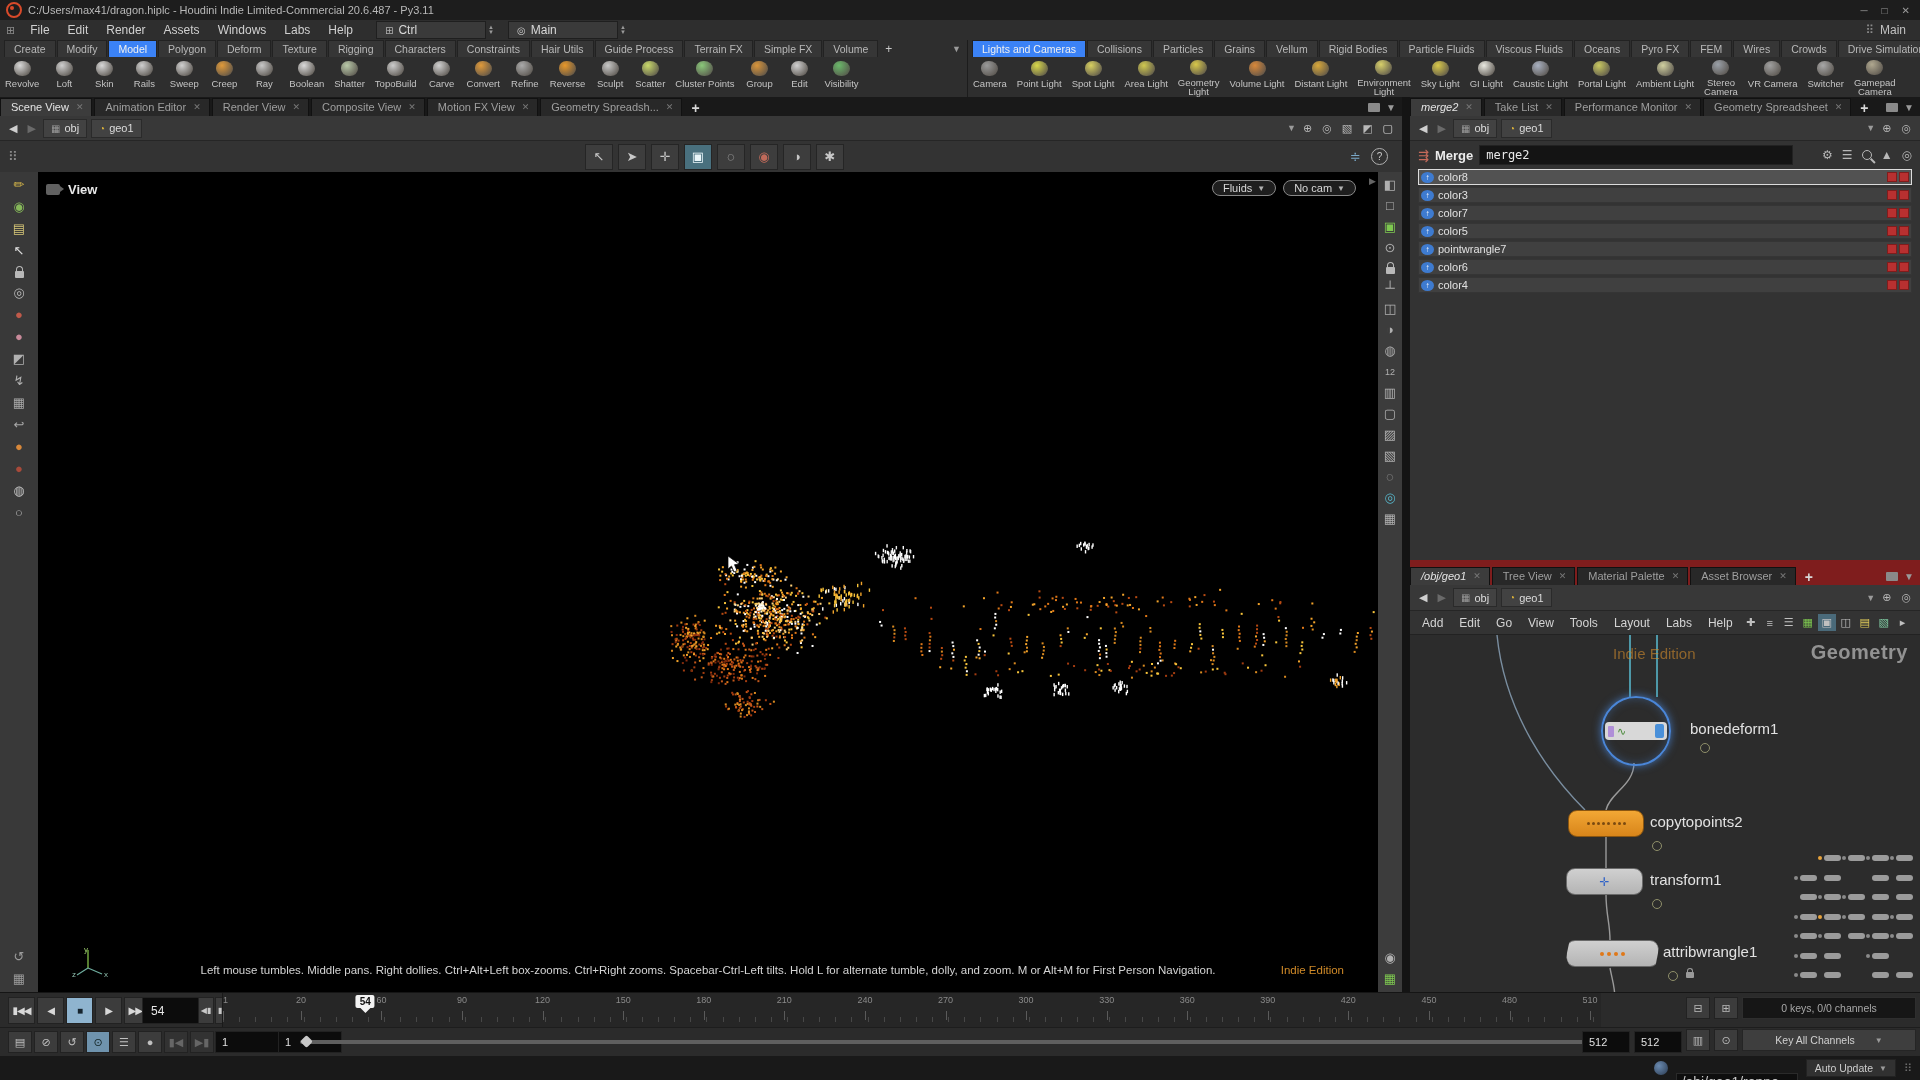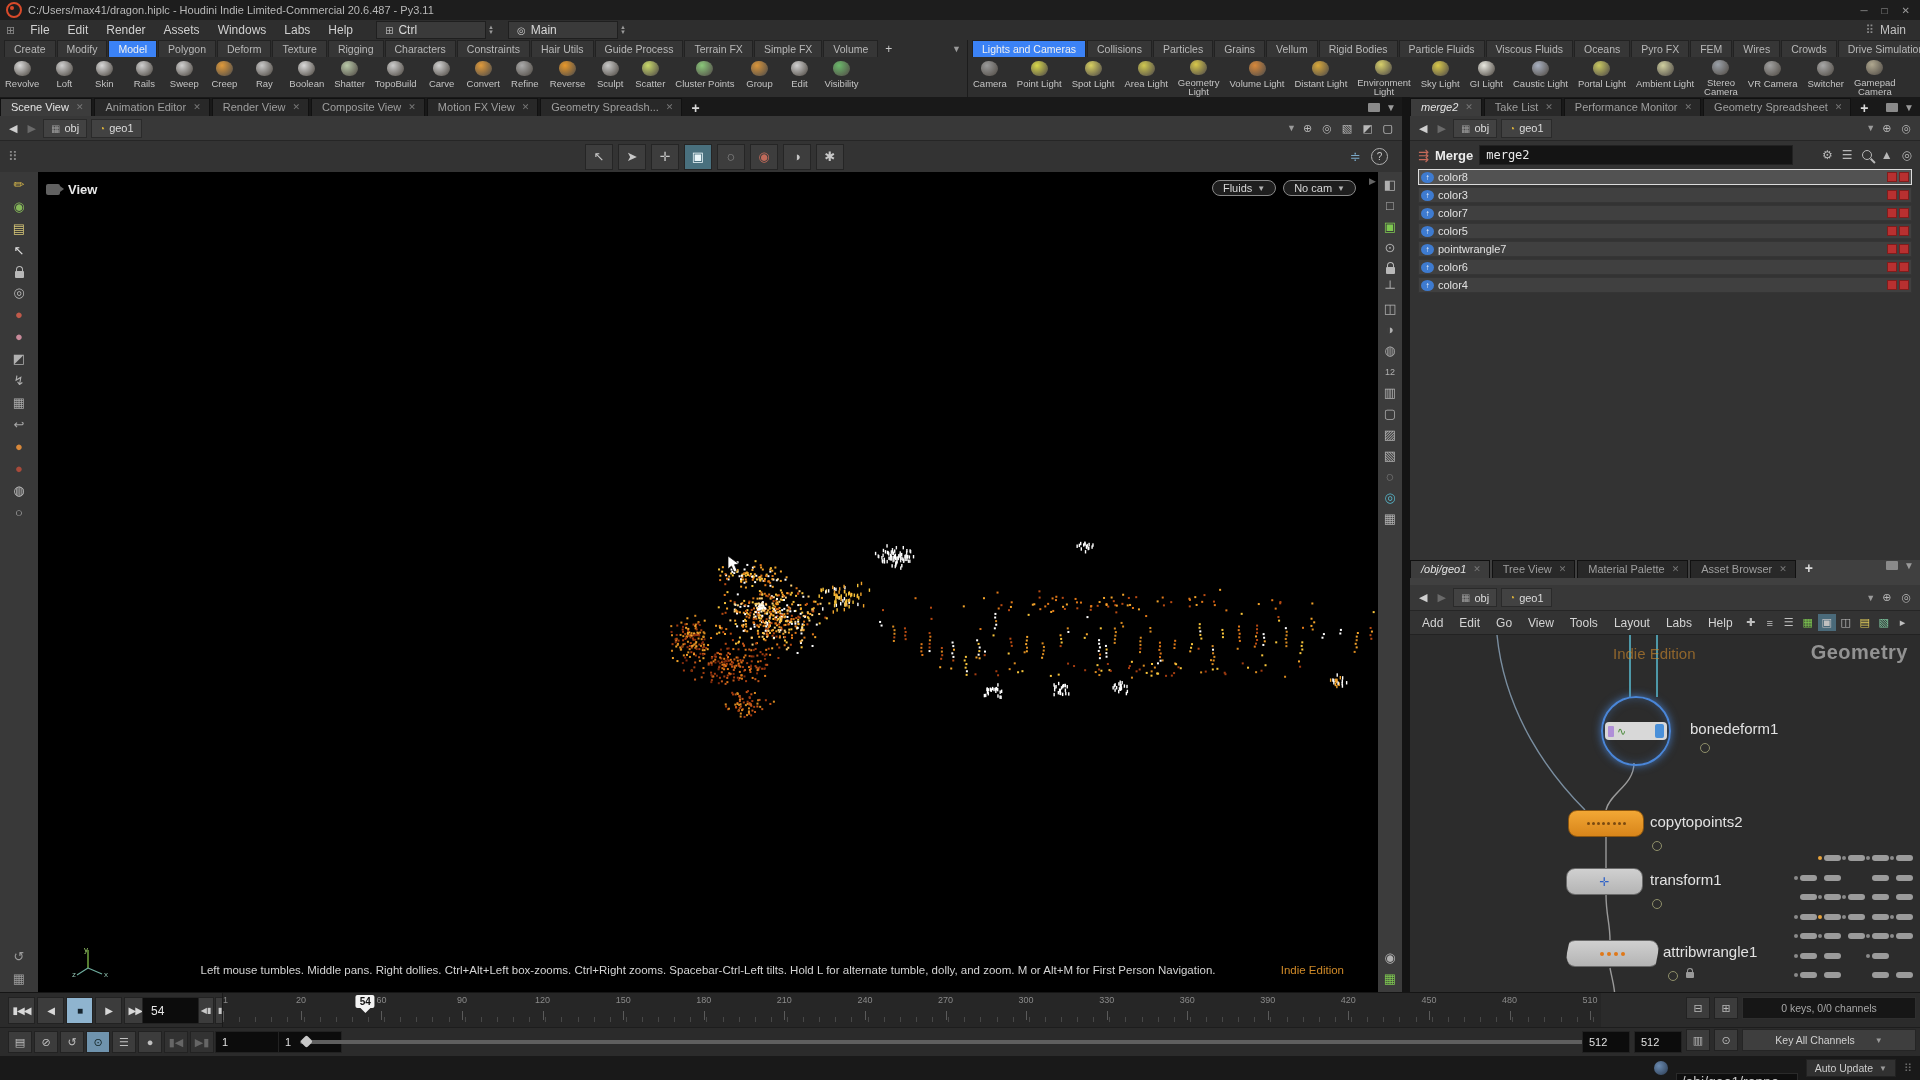--- a/index.html
+++ b/index.html
@@ -100,21 +100,21 @@
   .inputs-header .lead{width:18px;height:14px;background:#3d3d3d;border:1px solid #2a2a2a;}
   .oplist{margin:0 8px;}
   .oprow{display:flex;align-items:center;height:14px;margin-bottom:2px;background:#404040;border:1px solid #353535;position:relative;}
   .oprow.selected{background:#525252;border:1px solid #dcdcdc;}
   .oprow .uparrow{width:13px;height:11px;margin:0 4px 0 2px;background:#3e7bd0;border-radius:50%;color:#fff;font-size:8px;line-height:11px;text-align:center;}
   .oprow .opname{color:#e0e0e0;font-size:11px;}
   .oprow .redbtns{position:absolute;right:2px;display:flex;gap:2px;}
   .oprow .rb{width:8px;height:8px;background:#b83030;border:1px solid #801c1c;}
   
   .netpane{position:absolute;left:1410px;top:560px;width:510px;height:432px;}
-  .net-tabs{height:25px;background:#404040;display:flex;align-items:flex-start;}
+  .net-tabs{height:25px;background:#7f1d1d;display:flex;align-items:flex-end;}
   .net-path{height:25px;background:#383838;border-bottom:1px solid #262626;display:flex;align-items:center;gap:4px;padding:0 6px;}
   .net-menu{height:23px;background:#333;display:flex;align-items:center;border-bottom:1px solid #222;padding:0 4px;}
   .net-menu .nm{padding:0 8px;color:#d4d4d4;font-size:12px;}
   .net-menu .nmi{width:18px;height:17px;display:flex;align-items:center;justify-content:center;font-size:11px;color:#c0c0c0;margin-left:1px;}
   .net-menu .nmi.hl{background:#4a6a7a;}
   .netcanvas{position:relative;height:364px;background:#2c2c2c;overflow:hidden;}
   .net-watermark{position:absolute;left:203px;top:10px;color:rgba(210,140,45,.6);font-size:15px;}
   .net-typelabel{position:absolute;right:12px;top:6px;color:rgba(165,165,165,.85);font-size:20px;font-weight:bold;letter-spacing:.5px;}
   .node-label{position:absolute;color:#e2e2e2;font-size:15px;white-space:nowrap;}
   .flagdot{position:absolute;width:8px;height:8px;border:1.5px solid #8f8f6a;border-radius:50%;}

